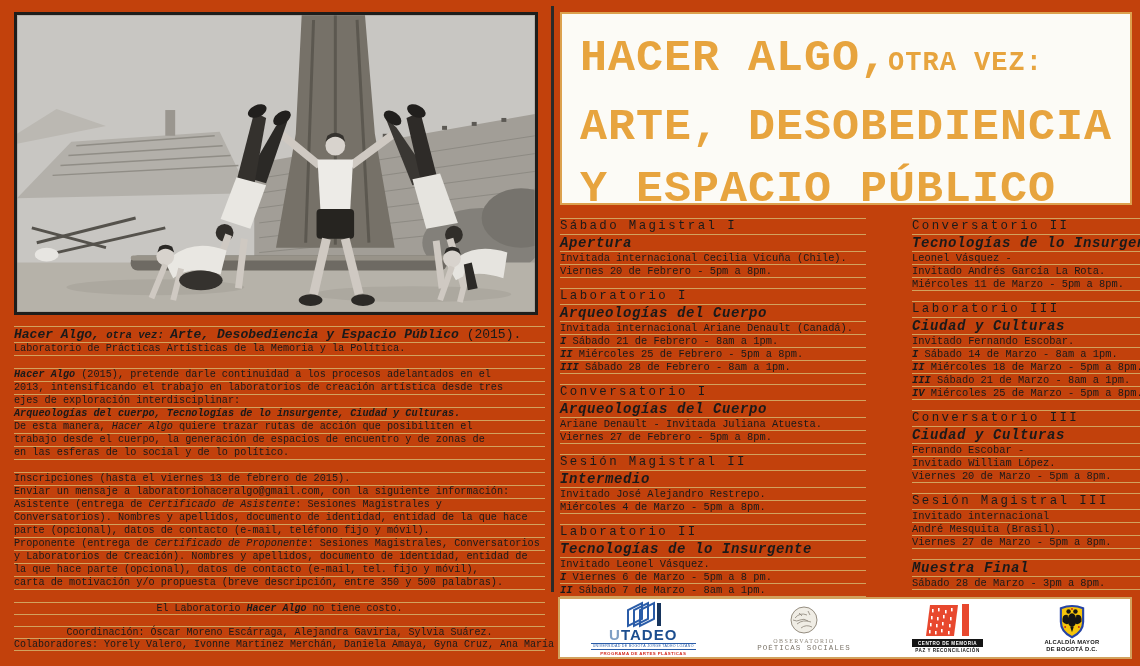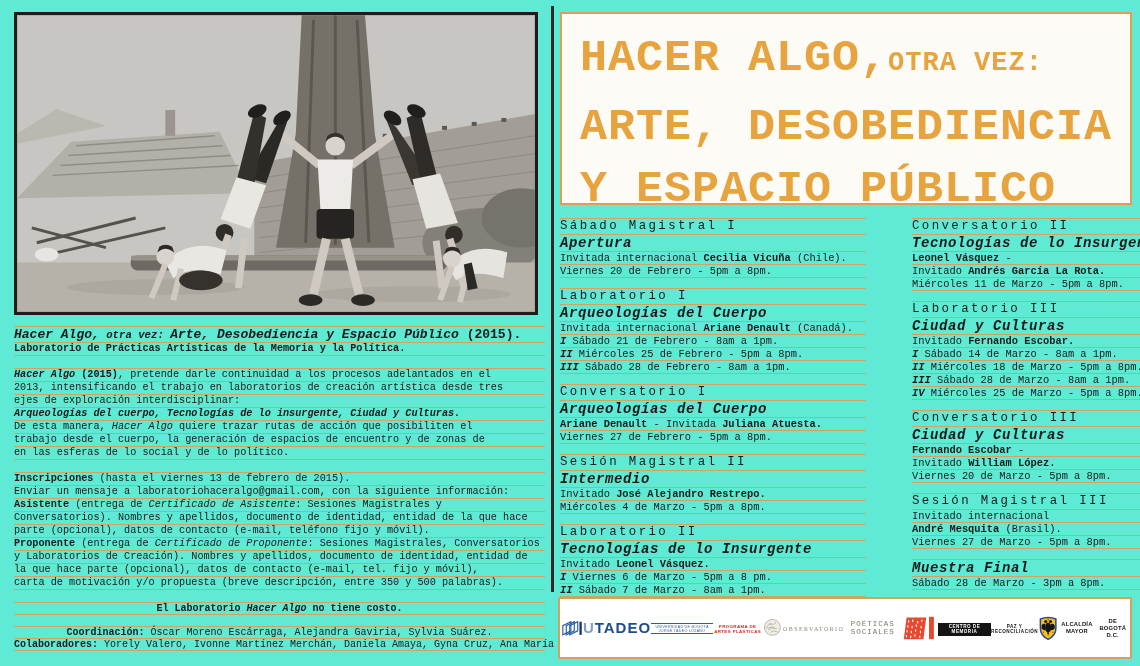--- a/index.html
+++ b/index.html
@@ -1,16 +1,16 @@
 <!DOCTYPE html>
 <html><head>
 <meta charset="utf-8">
 <style>
   html,body{margin:0;padding:0;background:#f2eee3;}
-  .poster{position:relative;width:1140px;height:666px;background:#5eead4;overflow:hidden;
+  .poster{position:relative;width:1140px;height:666px;background:#c2410c;overflow:hidden;
           font-family:"Liberation Mono","DejaVu Sans Mono",monospace;color:#1a1a1a;}
 
   
   .photo{position:absolute;left:14px;top:12px;width:524px;height:303px;background:#c8c6c2;
          border:3px solid #1e1d1b;box-sizing:border-box;}
   .photo svg{display:block;width:100%;height:100%;}
 
   
   .vdivider{position:absolute;left:551px;top:6px;width:3px;height:586px;background:#2b2a28;}
 
@@ -20,41 +20,41 @@
   .t-row{line-height:62px;white-space:nowrap;}
   .t-big{font-size:45px;font-weight:bold;color:#e7a43e;letter-spacing:1px;}
   .t-small{font-size:27px;font-weight:bold;color:#e7a43e;letter-spacing:1px;}
 
   
   .left-col{position:absolute;left:14px;top:326px;width:531px;border-top:1px solid #d2a25e;}
   .line{box-sizing:border-box;border-bottom:1px solid #d2a25e;height:13px;line-height:12.5px;
         font-size:10.2px;white-space:nowrap;overflow:visible;}
   .line.head{height:16px;line-height:15px;font-size:13px;}
   .line.sm{height:12px;line-height:11.5px;font-size:10px;text-align:center;}
-  .s-b{font-weight:bold;}
+  .s-b{font-weight:normal;}
   .s-i{font-style:italic;}
   .s-bi{font-weight:bold;font-style:italic;}
   .s-bis{font-weight:bold;font-style:italic;font-size:0.82em;}
 
   
   .sched{position:absolute;top:218px;}
   .sched.mid{left:560px;width:306px;}
   .sched.right{left:872px;width:260px;margin-left:40px;}
   .section{border-top:1px solid #d2a25e;margin-bottom:10px;}
   .sec-label{box-sizing:border-box;border-bottom:1px solid #d2a25e;height:16px;line-height:15px;
              font-size:12.4px;letter-spacing:2.4px;}
   .sec-title{box-sizing:border-box;border-bottom:1px solid #d2a25e;height:17px;line-height:16px;
              font-size:14px;font-weight:bold;font-style:italic;letter-spacing:0.6px;}
   .sched .line{height:13px;line-height:12.5px;font-size:10.4px;}
 
   
   .logos{position:absolute;left:558px;top:597px;width:574px;height:62px;box-sizing:border-box;
          background:#ffffff;border:2px solid #d2a25e;display:flex;align-items:center;
          justify-content:space-around;font-family:"Liberation Sans","DejaVu Sans",sans-serif;}
-  .logo{display:flex;flex-direction:row;align-items:center;justify-content:center;text-align:center;}
+  .logo{display:flex;flex-direction:column;align-items:center;justify-content:center;text-align:center;}
   .utadeo-name{font-size:15px;font-weight:bold;letter-spacing:1px;line-height:14px;}
   .utadeo-name .u{color:#7f9fc4;}
   .utadeo-name .rest{color:#1c4e8f;}
   .utadeo-cap{font-size:3.6px;color:#2a5ca8;letter-spacing:0.3px;border-top:0.5px solid #2a5ca8;
               border-bottom:0.5px solid #2a5ca8;padding:0.5px 2px;margin-top:1px;}
   .utadeo-prog{font-size:4.4px;font-weight:bold;color:#d42b1e;letter-spacing:0.4px;margin-top:1.5px;}
   .obs-l1{font-size:6px;color:#8f887c;letter-spacing:1.4px;font-family:"Liberation Serif","DejaVu Serif",serif;margin-top:1px;}
   .obs-l2{font-size:7.5px;color:#7d766b;letter-spacing:1px;font-family:Liberation Mono, monospace;}
   .cm-bar{background:#141414;color:#ffffff;font-size:4.6px;font-weight:bold;letter-spacing:0.5px;
           padding:1.5px 6px;margin-top:2px;}
@@ -261,21 +261,21 @@
         <div class="line"><span class="s-b">Leonel Vásquez</span><span> -</span></div>
         <div class="line"><span>Invitado </span><span class="s-b">Andrés García La Rota.</span></div>
         <div class="line"><span>Miércoles 11 de Marzo - 5pm a 8pm.</span></div>
       </div>
       <div class="section">
         <div class="sec-label">Laboratorio III</div>
         <div class="sec-title">Ciudad y Culturas</div>
         <div class="line"><span>Invitado </span><span class="s-b">Fernando Escobar.</span></div>
         <div class="line"><span class="s-bi">I </span><span>Sábado 14 de Marzo - 8am a 1pm.</span></div>
         <div class="line"><span class="s-bi">II </span><span>Miércoles 18 de Marzo - 5pm a 8pm.</span></div>
-        <div class="line"><span class="s-bi">III </span><span>Sábado 28 de Marzo - 8am a 1pm.</span></div>
+        <div class="line"><span class="s-bi">III </span><span>Sábado 21 de Marzo - 8am a 1pm.</span></div>
         <div class="line"><span class="s-bi">IV </span><span>Miércoles 25 de Marzo - 5pm a 8pm.</span></div>
       </div>
       <div class="section">
         <div class="sec-label">Conversatorio III</div>
         <div class="sec-title">Ciudad y Culturas</div>
         <div class="line"><span class="s-b">Fernando Escobar</span><span> -</span></div>
         <div class="line"><span>Invitado </span><span class="s-b">William López.</span></div>
         <div class="line"><span>Viernes 20 de Marzo - 5pm a 8pm.</span></div>
       </div>
       <div class="section">

